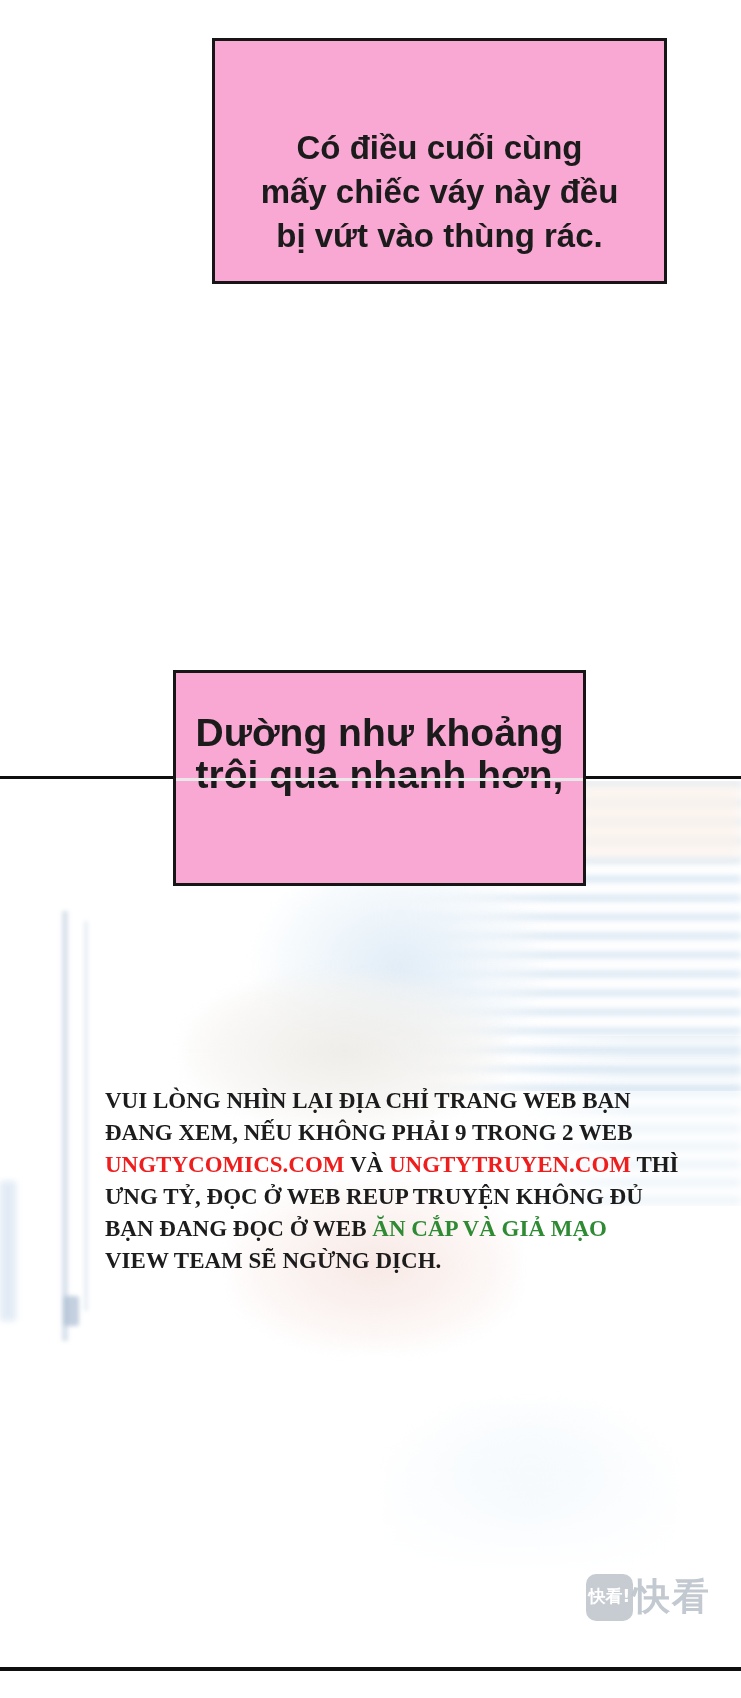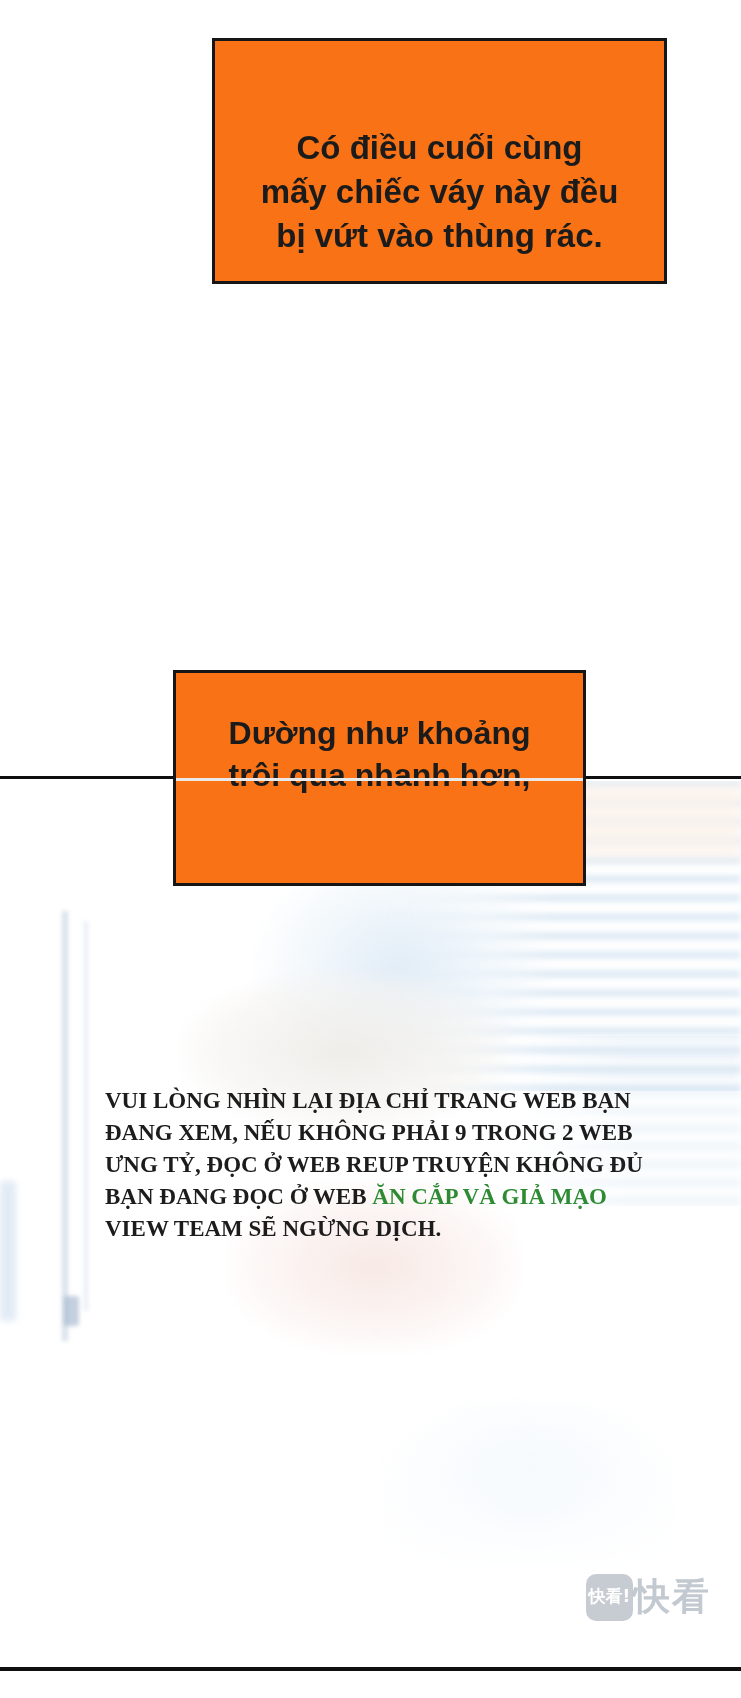--- a/index.html
+++ b/index.html
@@ -65,30 +65,30 @@
     background:linear-gradient(180deg,rgba(255,255,255,0) 0%,#ffffff 70%);
   }
 
   
   .divider-top{position:absolute;left:0;top:776px;width:741px;height:3px;background:#0f0f0f;z-index:1;}
   .divider-bottom{position:absolute;left:0;top:1667px;width:741px;height:4px;background:#0f0f0f;z-index:4;}
 
   
   .speech-box{
     position:absolute;
-    background:#f97316;
+    background:#f9a8d4;
     border:3px solid #161616;
     box-sizing:border-box;
     z-index:2;
     text-align:center;
     color:#1b1b1b;
     font-weight:bold;
   }
   .box-1{left:212px;top:38px;width:455px;height:246px;padding-top:85px;font-size:33px;line-height:44px;}
-  .box-2{left:173px;top:670px;width:413px;height:216px;padding-top:39px;font-size:32px;line-height:42px;}
+  .box-2{left:173px;top:670px;width:413px;height:216px;padding-top:39px;font-size:39px;line-height:42px;}
   .ghost-line{position:absolute;left:0;right:0;top:105px;height:3px;background:#e9e9e9;}
   .box-line{white-space:nowrap;}
 
   
   .warning{
     position:absolute;left:105px;top:1085px;z-index:3;
     font-family:Liberation Serif, serif;
     font-weight:bold;font-size:23px;line-height:32px;
     color:#1c1c1c;letter-spacing:0px;
   }
@@ -145,20 +145,23 @@
   </div>
 
   <div class="warning">
     <div class="w-line">
       <span>VUI LÒNG NHÌN LẠI ĐỊA CHỈ TRANG WEB BẠN</span>
     </div>
     <div class="w-line">
       <span>ĐANG XEM, NẾU KHÔNG PHẢI 9 TRONG 2 WEB</span>
     </div>
     <div class="w-line">
+      <span class="c-red">UNGTYCOMICS.COM</span><span> VÀ </span><span class="c-red">UNGTYTRUYEN.COM</span><span> THÌ</span>
+    </div>
+    <div class="w-line">
       <span>ƯNG TỶ, ĐỌC Ở WEB REUP TRUYỆN KHÔNG ĐỦ</span>
     </div>
     <div class="w-line">
       <span>BẠN ĐANG ĐỌC Ở WEB </span><span class="c-green">ĂN CẮP VÀ GIẢ MẠO</span>
     </div>
     <div class="w-line">
       <span>VIEW TEAM SẼ NGỪNG DỊCH.</span>
     </div>
   </div>
 

